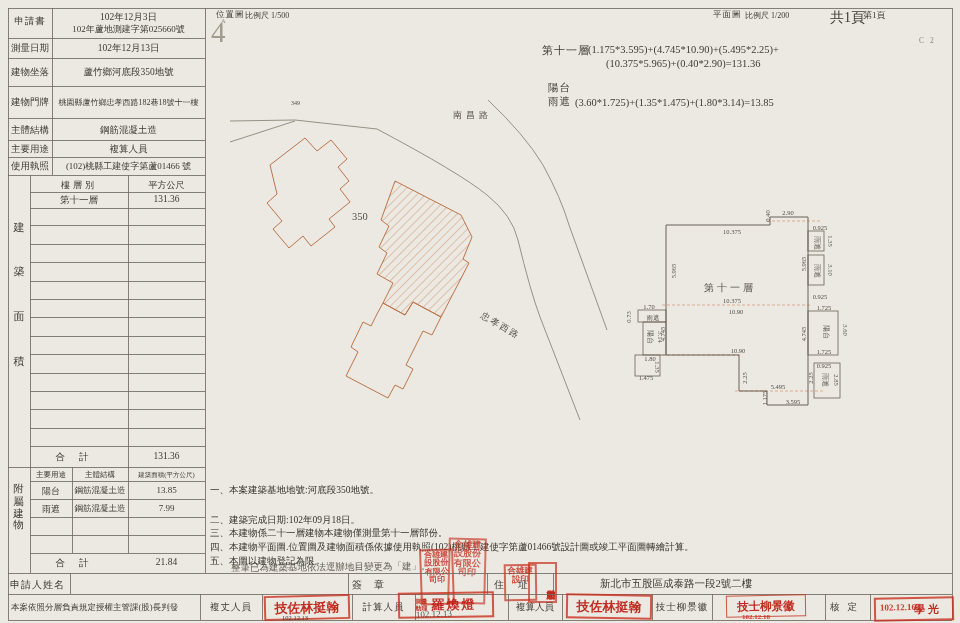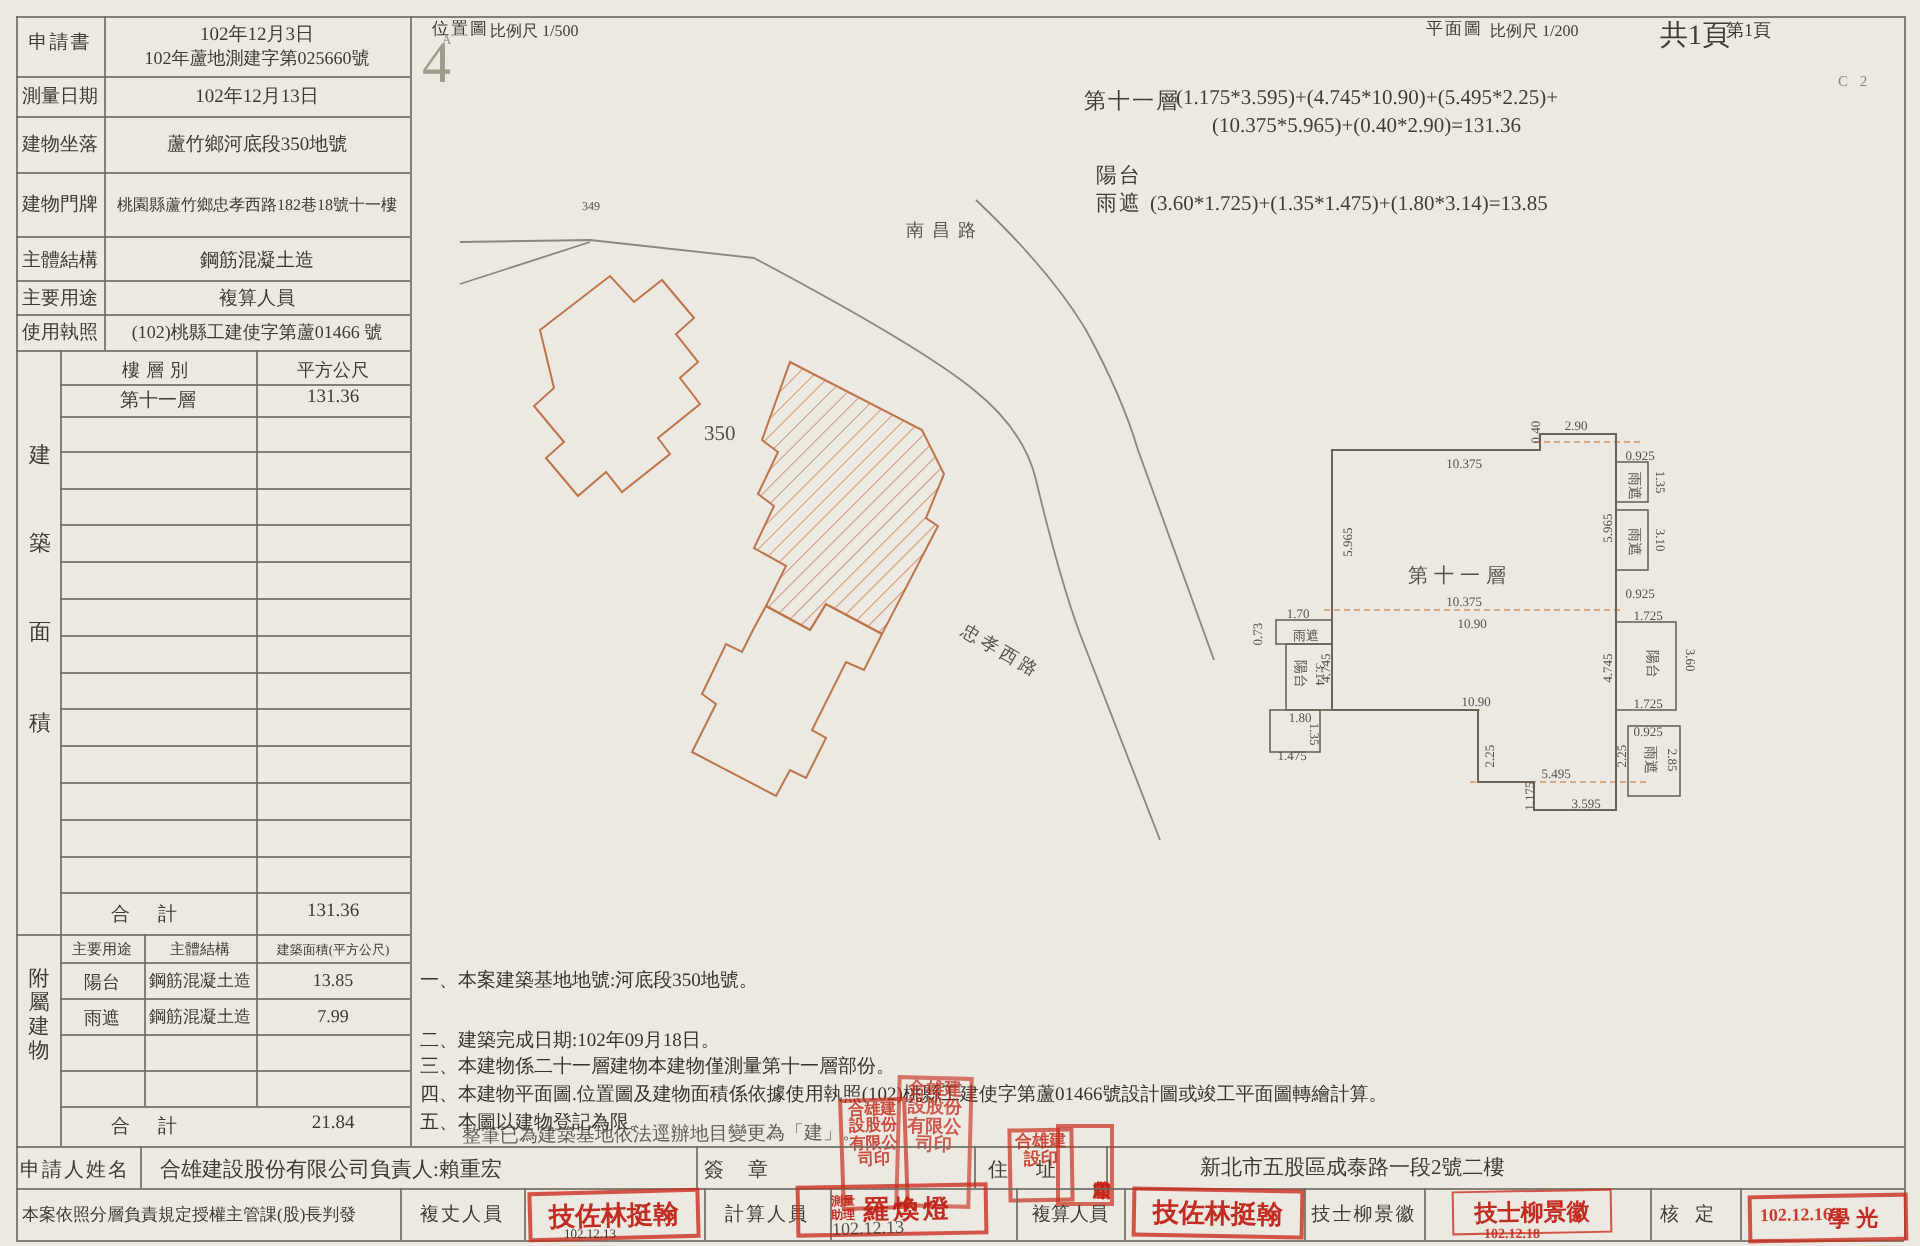--- a/index.html
+++ b/index.html
@@ -200,21 +200,20 @@
 
   <div class="seal" style="left:420px;top:549px;width:30px;height:52px;font-size:8px;transform:rotate(-2deg)">合雄建設股份有限公司印</div>
   <div class="seal" style="left:448px;top:538px;width:34px;height:62px;font-size:9px;transform:rotate(1.5deg);opacity:.9">合雄建設股份有限公司印</div>
 
   <div class="hl" style="left:8px;top:573px;width:944px"></div>
   <div class="vl" style="left:70px;top:573px;height:21px"></div>
   <div class="vl" style="left:348px;top:573px;height:21px"></div>
   <div class="vl" style="left:487px;top:573px;height:21px"></div>
   <div class="vl" style="left:553px;top:573px;height:21px"></div>
   <div class="cell" style="left:10px;top:578px;font-size:10px;letter-spacing:1px">申請人姓名</div>
-  <div class="cell" style="left:80px;top:578px;font-size:10.5px">合雄建設股份有限公司負責人:賴重宏</div>
   <div class="cell" style="left:352px;top:578px;font-size:10px;letter-spacing:12px">簽章</div>
   <div class="seal" style="left:504px;top:564px;width:29px;height:33px;font-size:8.5px;transform:rotate(-1deg)">合雄建設印</div>
   <div class="seal" style="left:528px;top:562px;width:25px;height:37px;font-size:9px;writing-mode:vertical-rl;text-orientation:upright">賴重宏印</div>
   <div class="cell" style="left:494px;top:578px;font-size:10px;letter-spacing:14px">住址</div>
   <div class="cell" style="left:600px;top:577px;font-size:10.5px">新北市五股區成泰路一段2號二樓</div>
 
   <div class="hl" style="left:8px;top:594px;width:944px"></div>
   <div class="vl" style="left:200px;top:594px;height:26px"></div>
   <div class="vl" style="left:262px;top:594px;height:26px"></div>
   <div class="vl" style="left:352px;top:594px;height:26px"></div>

